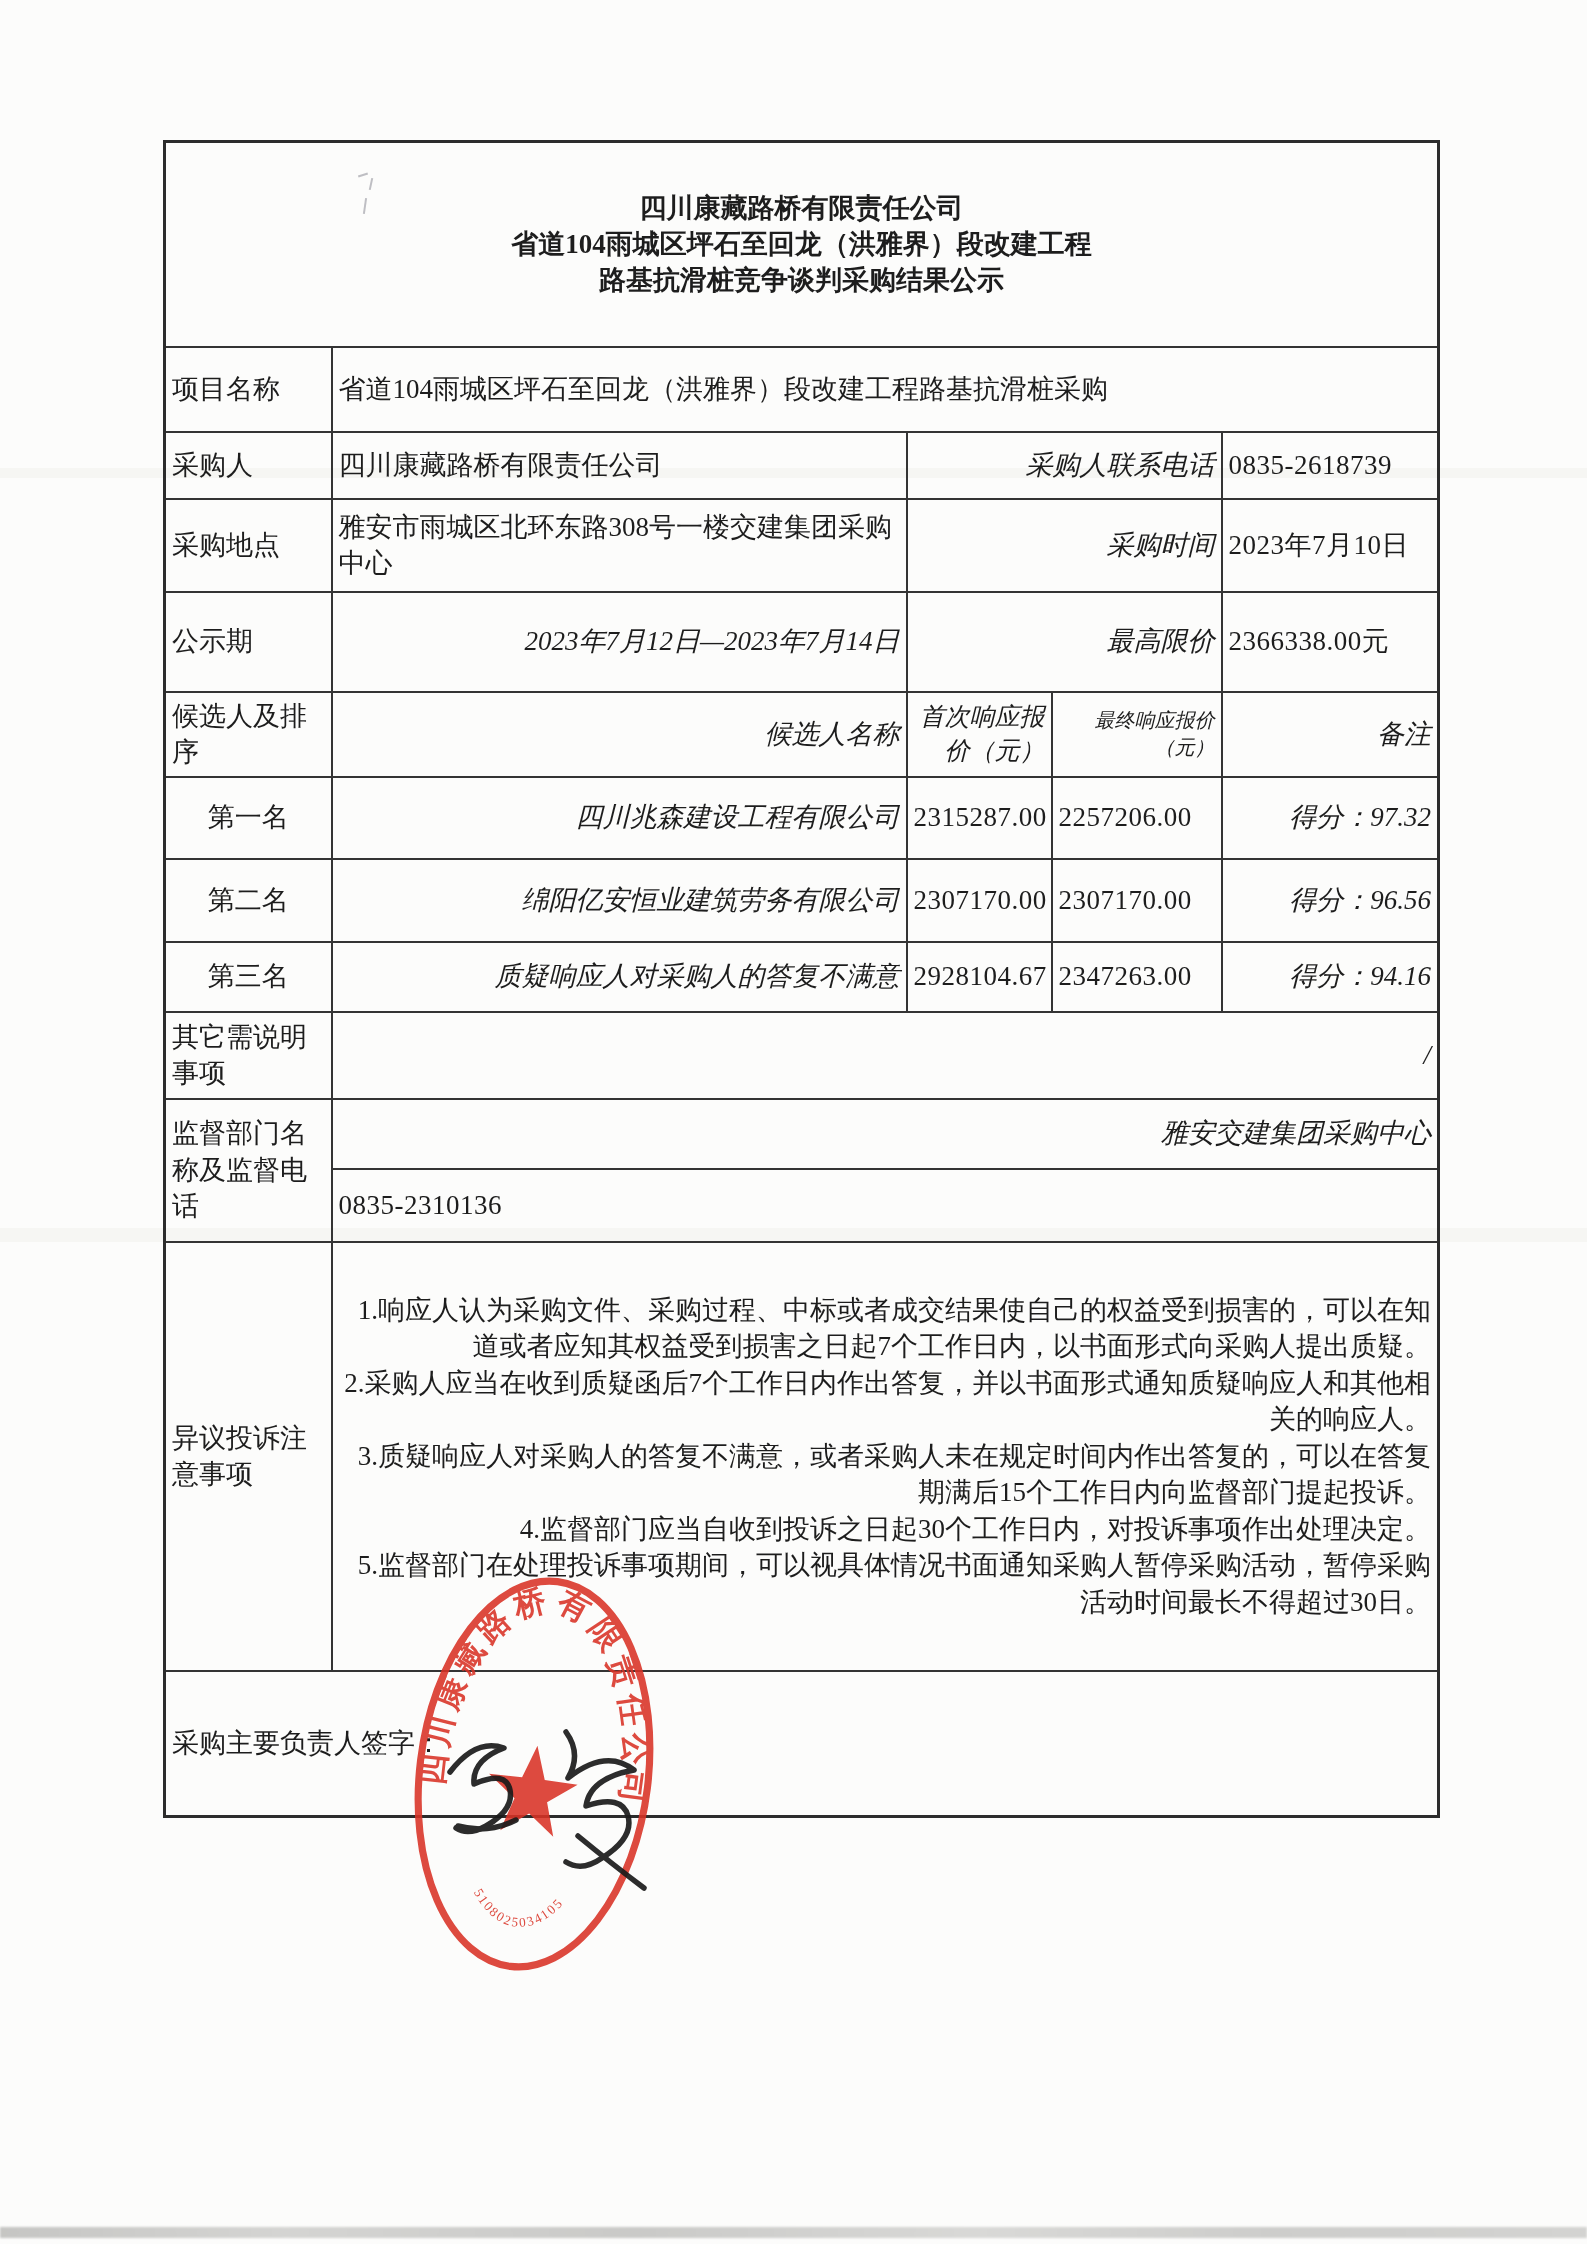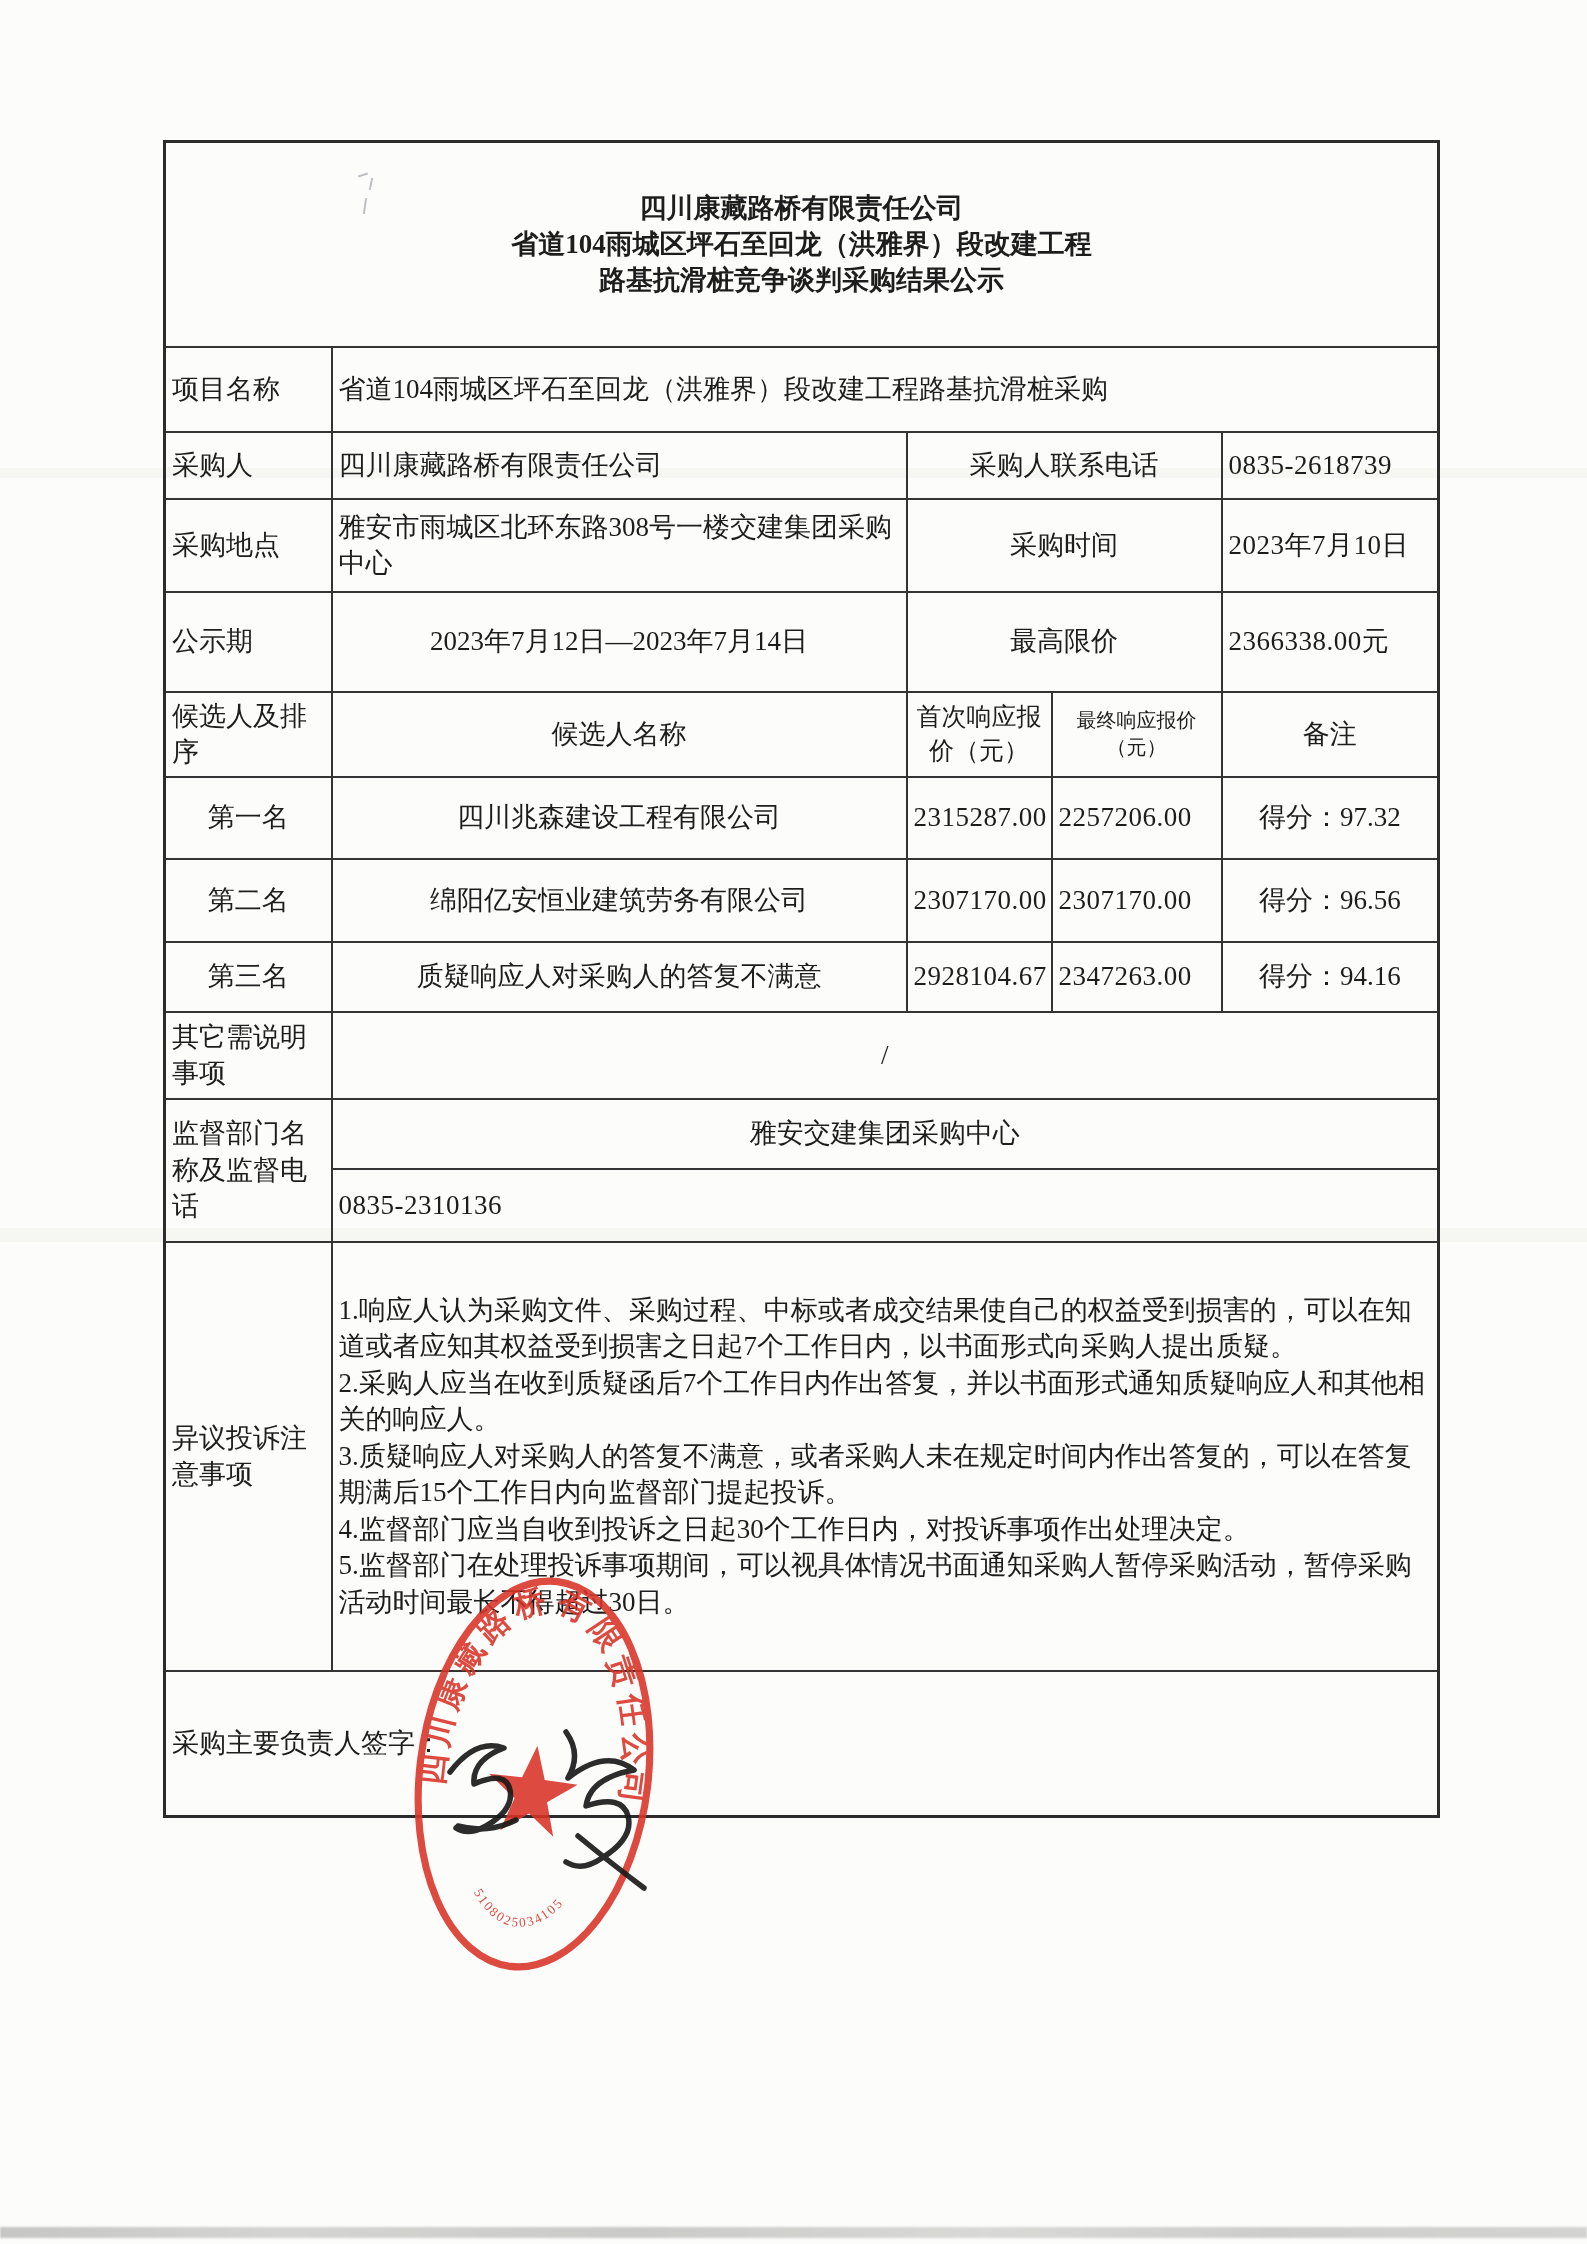--- a/index.html
+++ b/index.html
@@ -37,25 +37,25 @@
     vertical-align:middle;overflow:hidden;
     padding:2px 6px;
   }
   .title-cell{
     text-align:center;font-weight:bold;font-size:34px;line-height:1.42;
     vertical-align:top;padding-top:52px;
   }
   .c-label{text-align:left;padding:2px 58px 2px 12px;}
   .c-label-center{text-align:left;padding:2px 56px 2px 16px;}
   .c-rank{text-align:center;padding:2px 4px;}
-  .c-center{text-align:center;}
+  .c-center{text-align:right;font-style:italic;}
   .c-left{text-align:left;padding-left:14px;padding-right:10px;}
   .c-num{text-align:left;letter-spacing:.5px;}
   .objection-cell{
-    text-align:left;padding:10px 14px 10px 12px;
+    text-align:right;padding:10px 14px 10px 12px;
     font-size:26.5px;line-height:1.52;
   }
   .objection-cell p{margin:0;}
   .sign-cell{position:relative;text-align:left;padding-left:20px;font-size:28px;}
 
   
   .stamp-svg{position:absolute;left:408px;top:1572px;width:252px;height:404px;transform:rotate(7deg);opacity:.88;}
   .sig-svg{position:absolute;left:428px;top:1706px;width:280px;height:190px;opacity:.92;}
 </style>
 </head>

